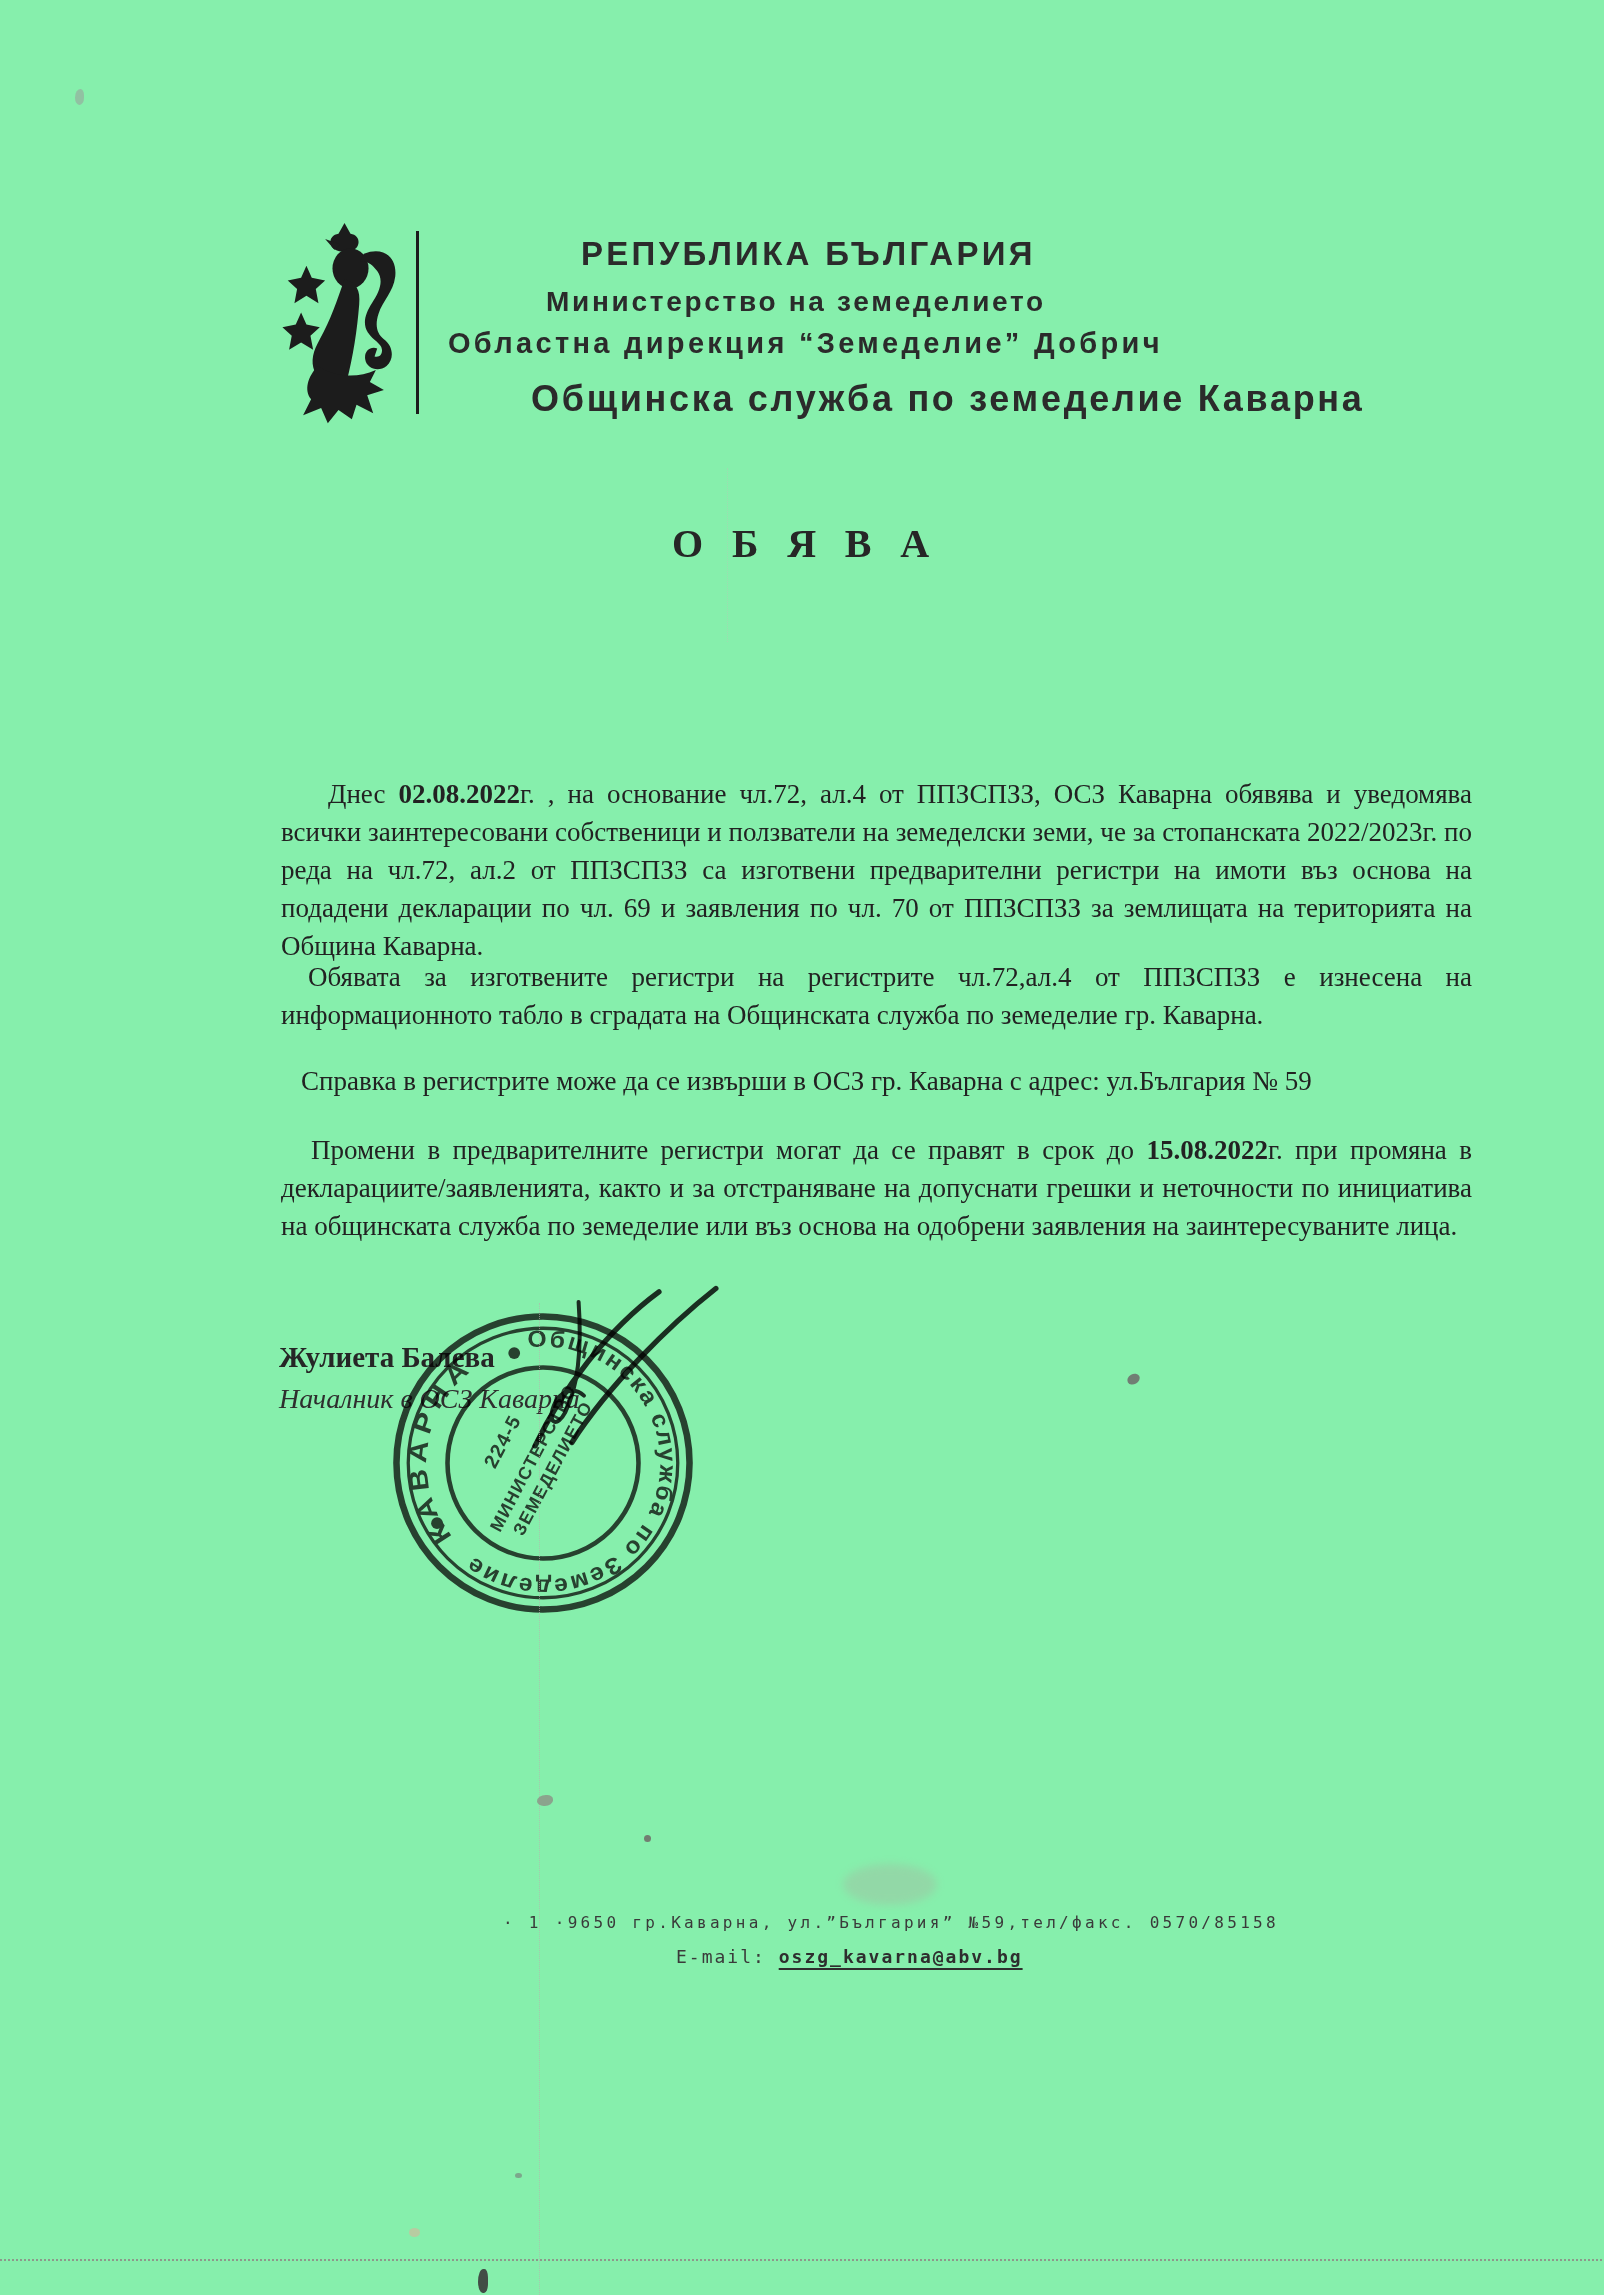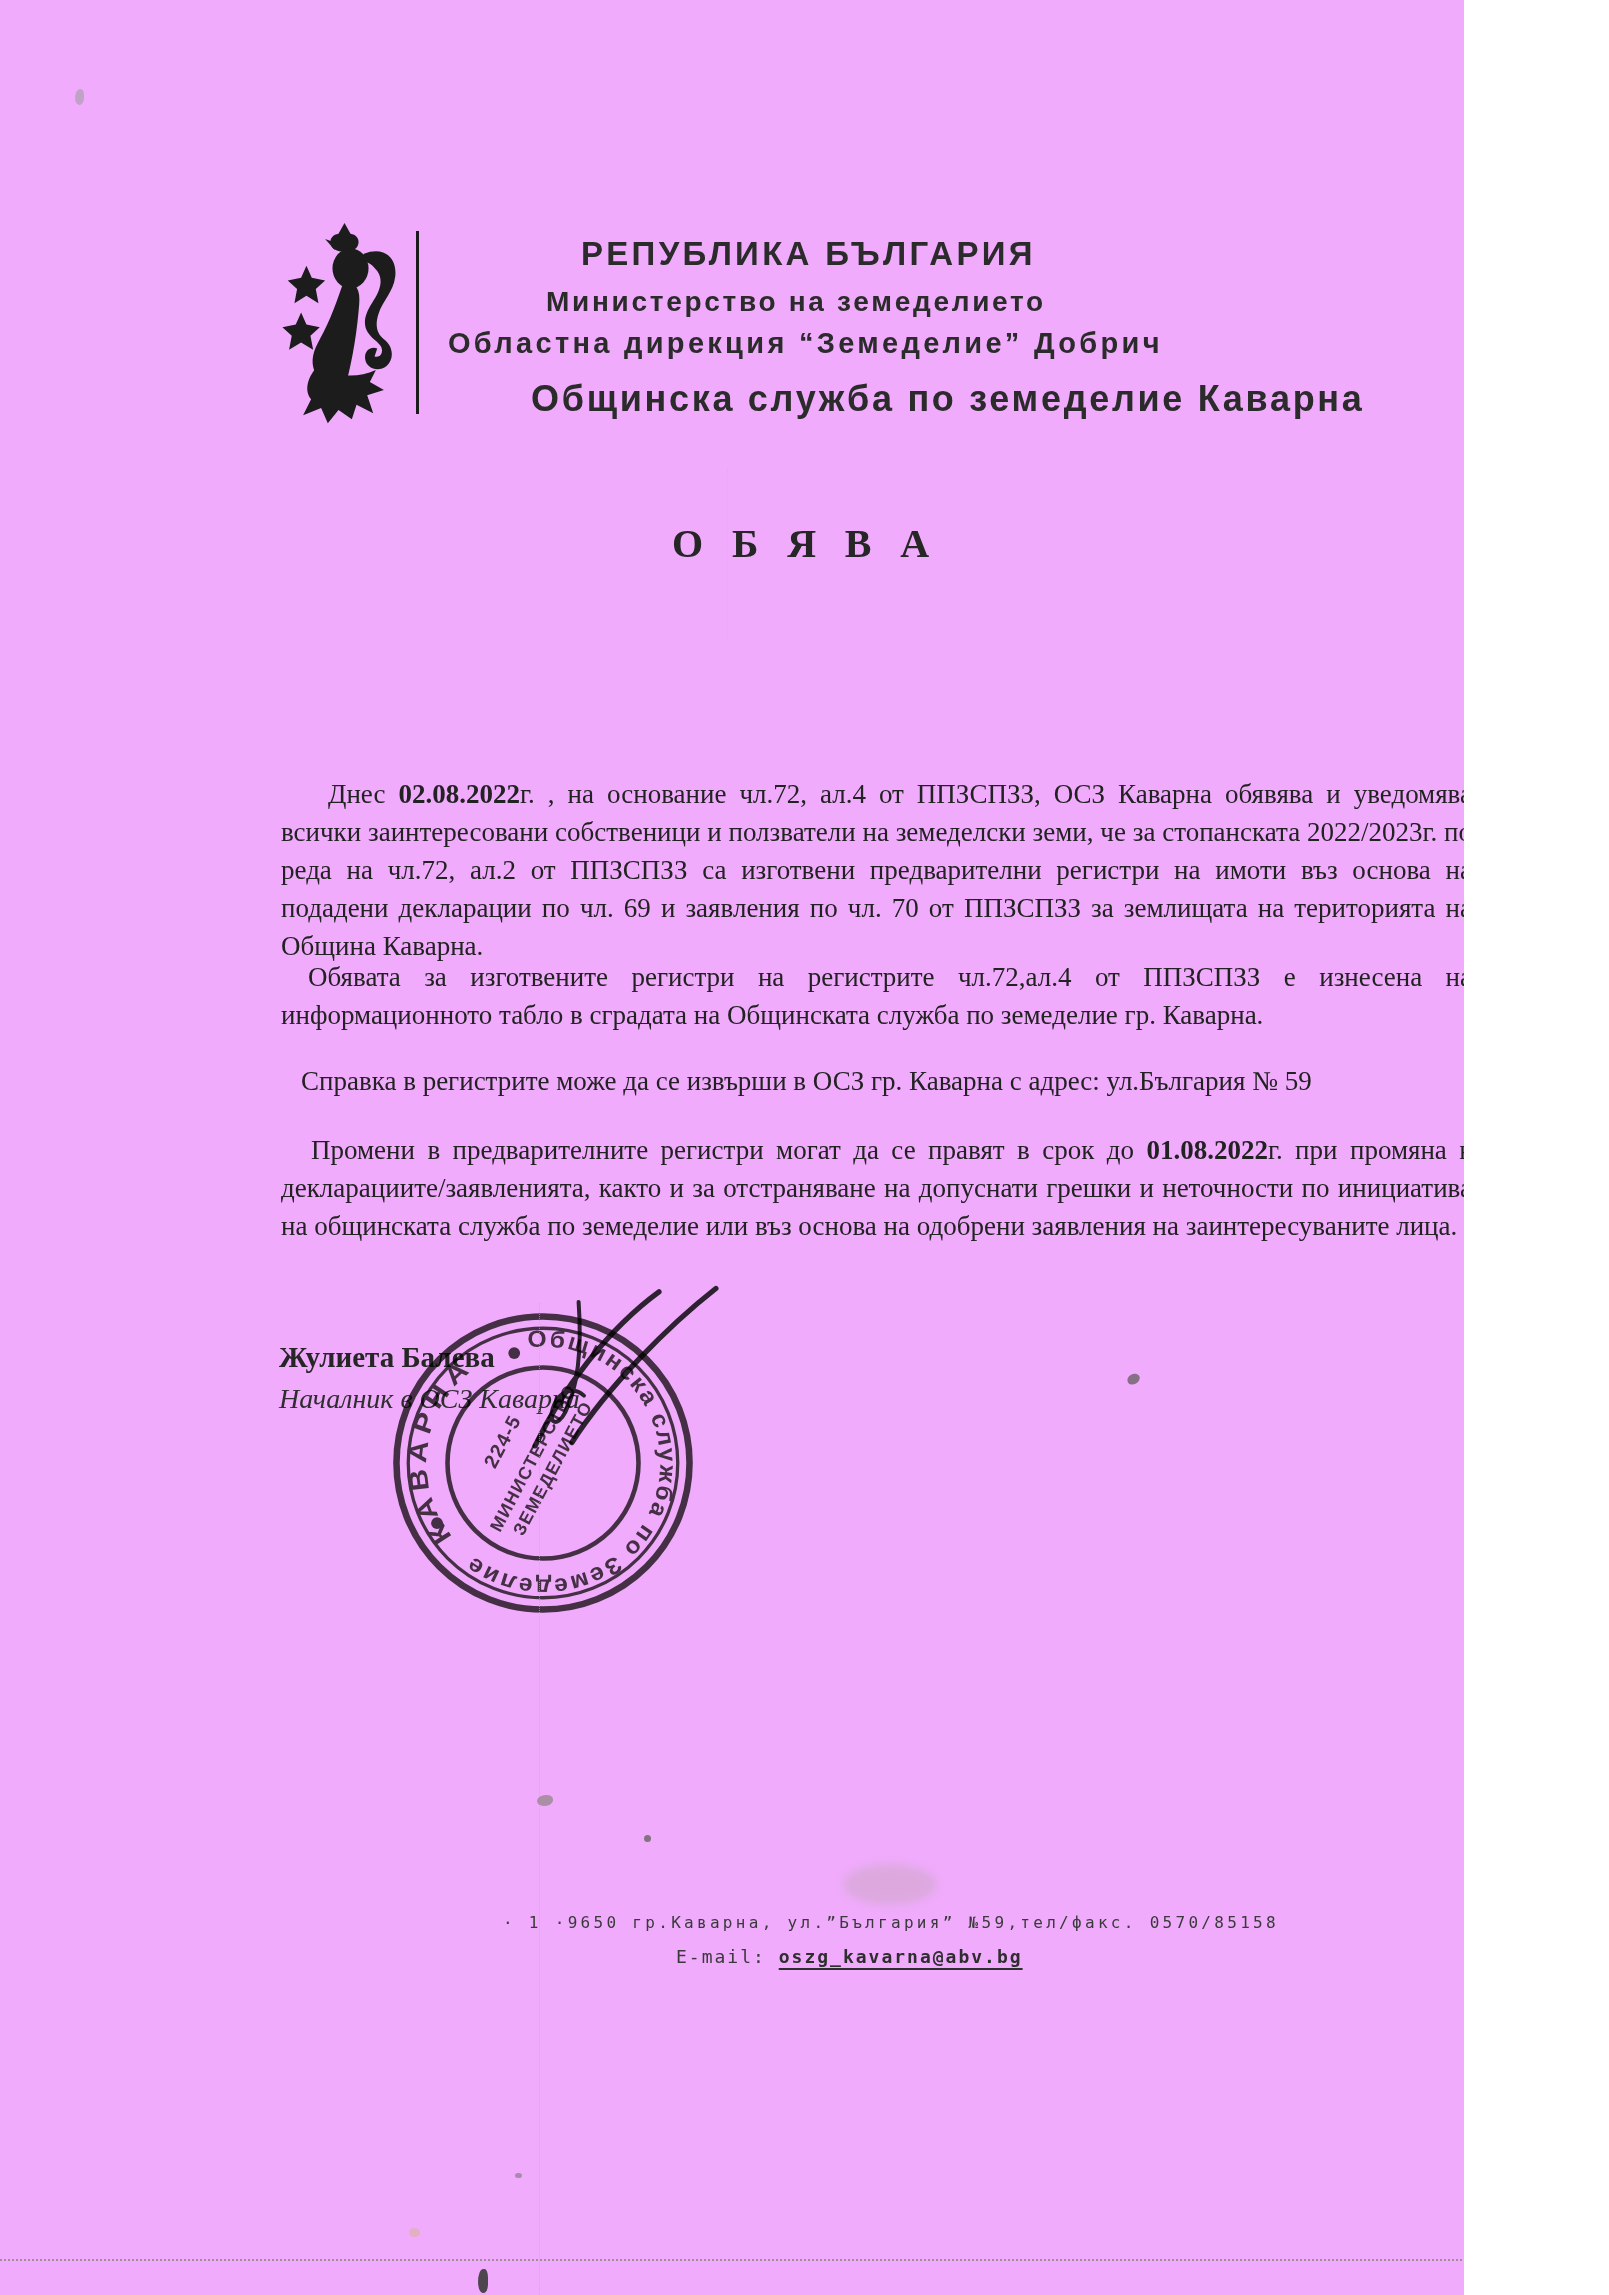--- a/index.html
+++ b/index.html
@@ -1,18 +1,18 @@
 <!DOCTYPE html>
 <html style="font-size:10.7px"><head>
 <meta charset="utf-8">
 <style>
   html,body { margin:0; padding:0; background:#ffffff; }
   .page {
-    position:relative; width:1464px; height:2295px;
-    background:#f0abfc; overflow:hidden;
+    position:relative; width:1604px; height:2295px;
+    background:#86efac; overflow:hidden;
     font-family:"Liberation Serif", serif; color:#1f1f1f;
   }
   
   .hline { position:absolute; font-family:"Liberation Sans", sans-serif; font-weight:bold; color:#2b2b2b; white-space:nowrap; }
   .h-country     { left:581px;  top:235px; font-size:33px; letter-spacing:3.3px; }
   .h-ministry    { left:524px;  top:286px; font-size:28px; letter-spacing:2.7px;margin-left:22px; }
   .h-directorate { left:448px;  top:327px; font-size:29px; letter-spacing:3.3px; }
   .h-office      { left:531px;  top:378px; font-size:36px; letter-spacing:2.7px; }
   .logo { position:absolute; left:281px; top:223px; width:127px; height:207px; }
   .logo-rule { position:absolute; left:416px; top:231px; width:3.3px; height:183px; background:#1c1c1c; }
@@ -90,21 +90,21 @@
   <div class="hline h-office">Общинска служба по земеделие Каварна</div>
 
   <div class="title">О Б Я В А</div>
 
   <p class="para p1"><span>Днес </span><b>02.08.2022</b><span>г. , на основание чл.72, ал.4 от ППЗСПЗЗ, ОСЗ Каварна обявява и уведомява всички заинтересовани собственици и ползватели на земеделски земи, че за стопанската 2022/2023г. по реда на чл.72, ал.2 от ППЗСПЗЗ са изготвени предварителни регистри на имоти въз основа на подадени декларации по чл. 69 и заявления по чл. 70 от ППЗСПЗЗ за землищата на територията на Община Каварна.</span></p>
 
   <p class="para p2">Обявата за изготвените регистри на регистрите чл.72,ал.4 от ППЗСПЗЗ е изнесена на информационното табло в сградата на Общинската служба по земеделие гр. Каварна.</p>
 
   <p class="para p3">Справка в регистрите може да се извърши в ОСЗ  гр. Каварна с адрес: ул.България № 59</p>
 
-  <p class="para p4"><span>Промени в предварителните регистри могат да се правят в срок до </span><b>01.08.2022</b><span>г. при промяна в декларациите/заявленията, както и за отстраняване на допуснати грешки и неточности по инициатива на общинската служба по земеделие или въз основа на одобрени заявления на заинтересуваните лица.</span></p>
+  <p class="para p4"><span>Промени в предварителните регистри могат да се правят в срок до </span><b>15.08.2022</b><span>г. при промяна в декларациите/заявленията, както и за отстраняване на допуснати грешки и неточности по инициатива на общинската служба по земеделие или въз основа на одобрени заявления на заинтересуваните лица.</span></p>
 
   <div class="sig-name">Жулиета Балева</div>
   <div class="sig-role">Началник в ОСЗ Каварна</div>
 
   <div class="stamp">
     <svg viewBox="0 0 480 480" width="314" height="322">
       <g stroke="#2f2b2b" fill="none">
         <circle cx="240" cy="240" r="224" stroke-width="10"></circle>
         <circle cx="240" cy="240" r="206" stroke-width="5"></circle>
         <circle cx="240" cy="240" r="146" stroke-width="7"></circle>

